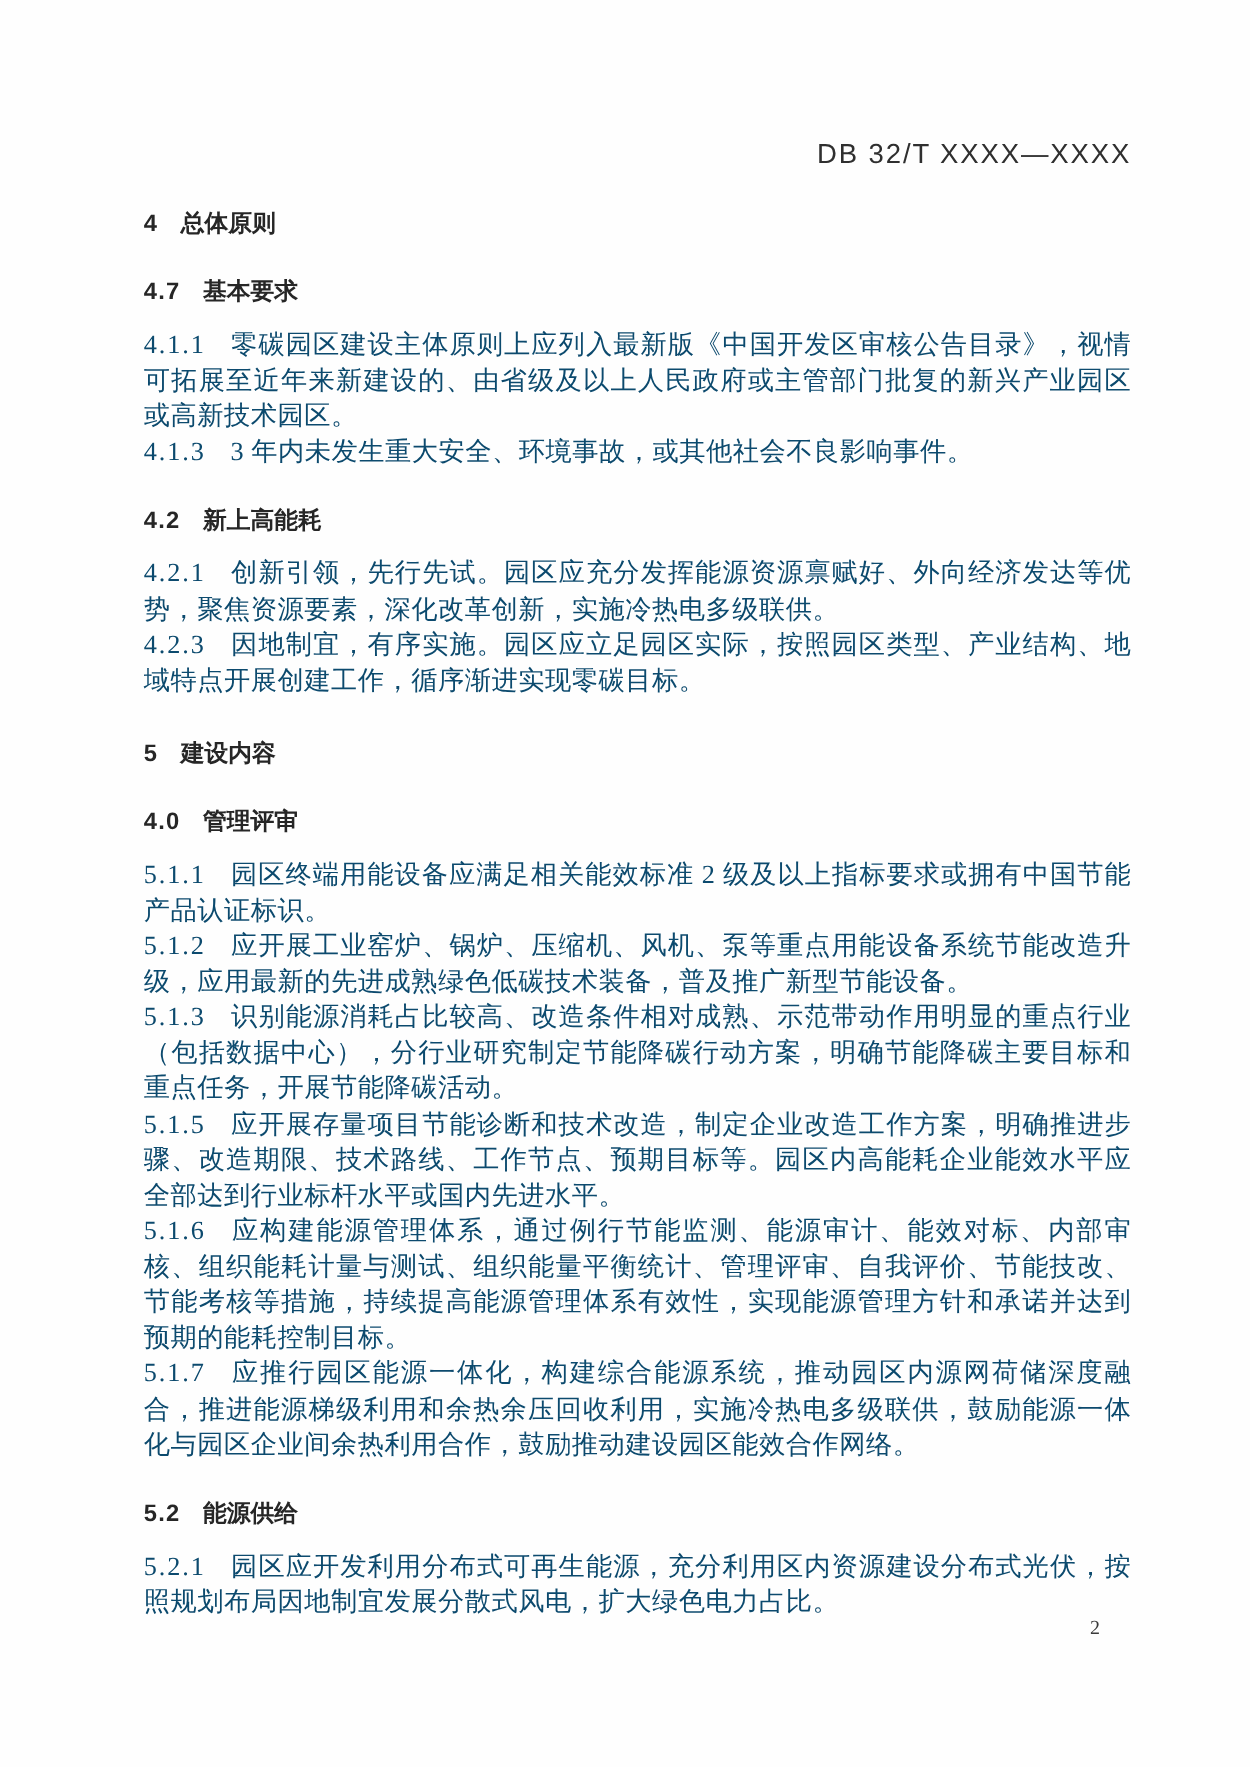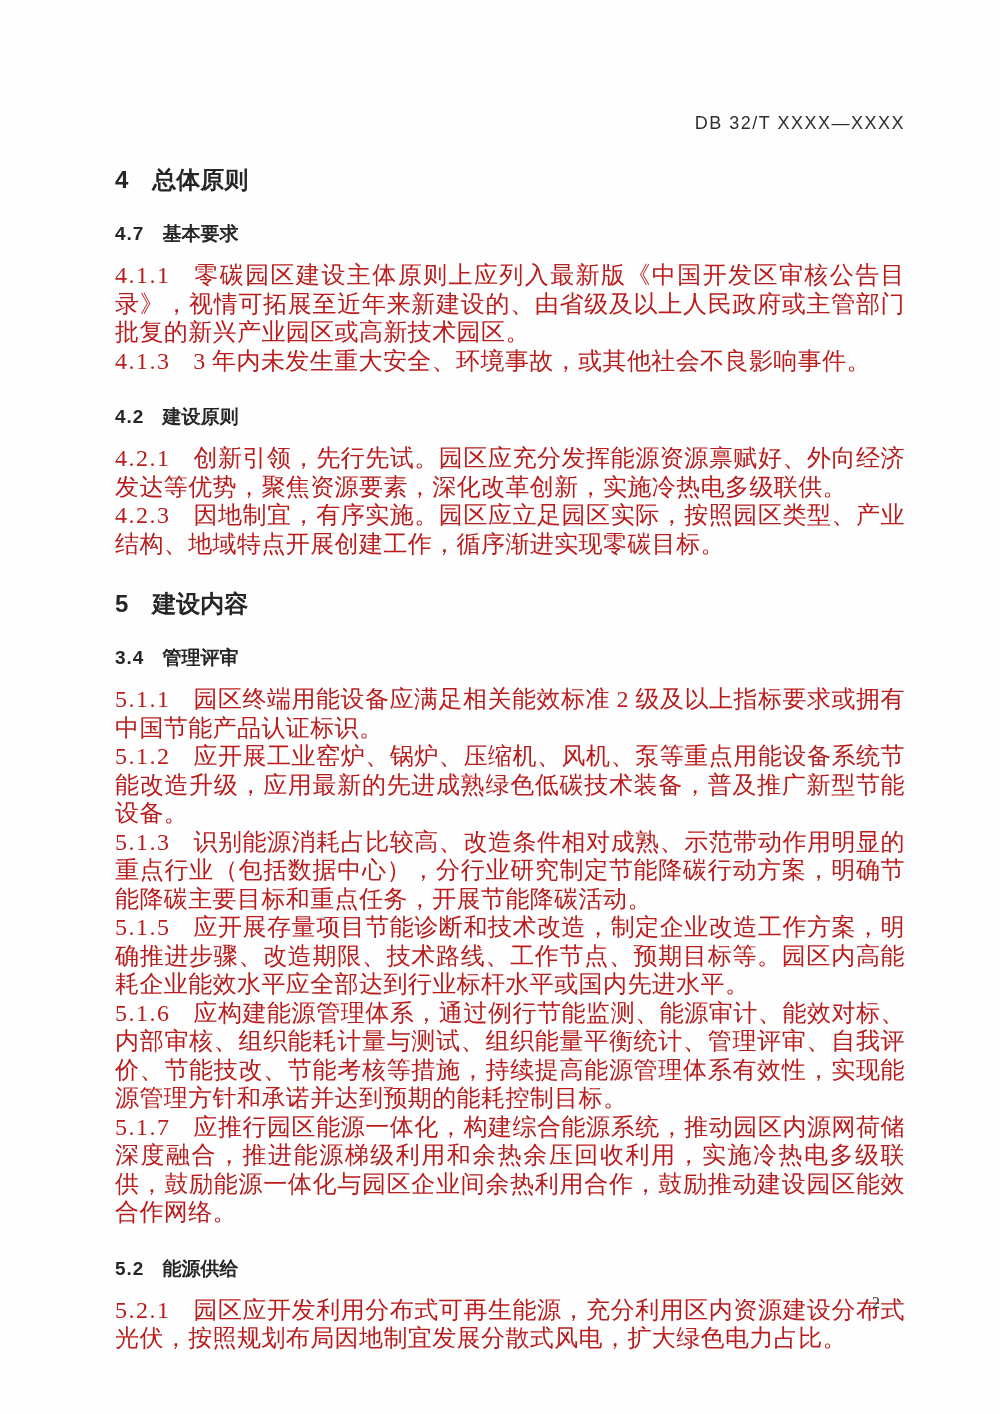--- a/index.html
+++ b/index.html
@@ -20,30 +20,30 @@
     inset: 0;
     background: #fefefe;
     overflow: hidden;
   }
   .content {
     padding: 112px 95px 0 115px; 
   }
   .doc-header {
     text-align: right;
     font-family: "Liberation Sans", "DejaVu Sans", sans-serif;
-    font-size: 18px;
+    font-size: 22px;
     letter-spacing: 1.5px;
     color: #2f2f2f;
     height: 22px;
     line-height: 22px;
   }
   h1.sec-heading {
     font-family: "Liberation Sans", "DejaVu Sans", sans-serif;
     font-weight: bold;
-    font-size: 24px;
+    font-size: 19px;
     color: #262626;
     margin: 34px 0 0 0;
     line-height: 24px;
   }
   h1.sec-heading .num,
   h2.sub-heading .num {
     display: inline-block;
     margin-right: 0.95em;
     letter-spacing: 1px;
   }
@@ -53,26 +53,26 @@
     font-size: 19px;
     color: #262626;
     margin: 30px 0 0 0;
     line-height: 24px;
   }
   .clauses {
     margin-top: 15px;
   }
   p.clause {
     margin: 0;
-    font-size: 24px;
+    font-size: 21px;
     line-height: 28.5px;
     text-align: justify;
     text-justify: inter-ideograph;
     letter-spacing: 0.4px;
-    color: #b91c1c;
+    color: #0c4a6e;
   }
   p.clause .clause-num {
     letter-spacing: 1.5px;
     margin-right: 0.95em;
   }
   .sec5-gap {
     margin-top: 52px;
   }
   .page-number {
     position: absolute;
@@ -99,33 +99,33 @@
 
     <h2 class="sub-heading">
       <span class="num">4.7</span><span>基本要求</span>
     </h2>
     <div class="clauses">
       <p class="clause"><span class="clause-num">4.1.1</span><span>零碳园区建设主体原则上应列入最新版《中国开发区审核公告目录》，视情可拓展至近年来新建设的、由省级及以上人民政府或主管部门批复的新兴产业园区或高新技术园区。</span></p>
       <p class="clause"><span class="clause-num">4.1.3</span><span>3 年内未发生重大安全、环境事故，或其他社会不良影响事件。</span></p>
     </div>
 
     <h2 class="sub-heading">
-      <span class="num">4.2</span><span>建设原则</span>
+      <span class="num">4.2</span><span>新上高能耗</span>
     </h2>
     <div class="clauses">
       <p class="clause"><span class="clause-num">4.2.1</span><span>创新引领，先行先试。园区应充分发挥能源资源禀赋好、外向经济发达等优势，聚焦资源要素，深化改革创新，实施冷热电多级联供。</span></p>
       <p class="clause"><span class="clause-num">4.2.3</span><span>因地制宜，有序实施。园区应立足园区实际，按照园区类型、产业结构、地域特点开展创建工作，循序渐进实现零碳目标。</span></p>
     </div>
 
     <h1 class="sec-heading sec5-gap">
       <span class="num">5</span><span>建设内容</span>
     </h1>
 
     <h2 class="sub-heading">
-      <span class="num">3.4</span><span>管理评审</span>
+      <span class="num">4.0</span><span>管理评审</span>
     </h2>
     <div class="clauses">
       <p class="clause"><span class="clause-num">5.1.1</span><span>园区终端用能设备应满足相关能效标准 2 级及以上指标要求或拥有中国节能产品认证标识。</span></p>
       <p class="clause"><span class="clause-num">5.1.2</span><span>应开展工业窑炉、锅炉、压缩机、风机、泵等重点用能设备系统节能改造升级，应用最新的先进成熟绿色低碳技术装备，普及推广新型节能设备。</span></p>
       <p class="clause"><span class="clause-num">5.1.3</span><span>识别能源消耗占比较高、改造条件相对成熟、示范带动作用明显的重点行业（包括数据中心），分行业研究制定节能降碳行动方案，明确节能降碳主要目标和重点任务，开展节能降碳活动。</span></p>
       <p class="clause"><span class="clause-num">5.1.5</span><span>应开展存量项目节能诊断和技术改造，制定企业改造工作方案，明确推进步骤、改造期限、技术路线、工作节点、预期目标等。园区内高能耗企业能效水平应全部达到行业标杆水平或国内先进水平。</span></p>
       <p class="clause"><span class="clause-num">5.1.6</span><span>应构建能源管理体系，通过例行节能监测、能源审计、能效对标、内部审核、组织能耗计量与测试、组织能量平衡统计、管理评审、自我评价、节能技改、节能考核等措施，持续提高能源管理体系有效性，实现能源管理方针和承诺并达到预期的能耗控制目标。</span></p>
       <p class="clause"><span class="clause-num">5.1.7</span><span>应推行园区能源一体化，构建综合能源系统，推动园区内源网荷储深度融合，推进能源梯级利用和余热余压回收利用，实施冷热电多级联供，鼓励能源一体化与园区企业间余热利用合作，鼓励推动建设园区能效合作网络。</span></p>
     </div>
 

